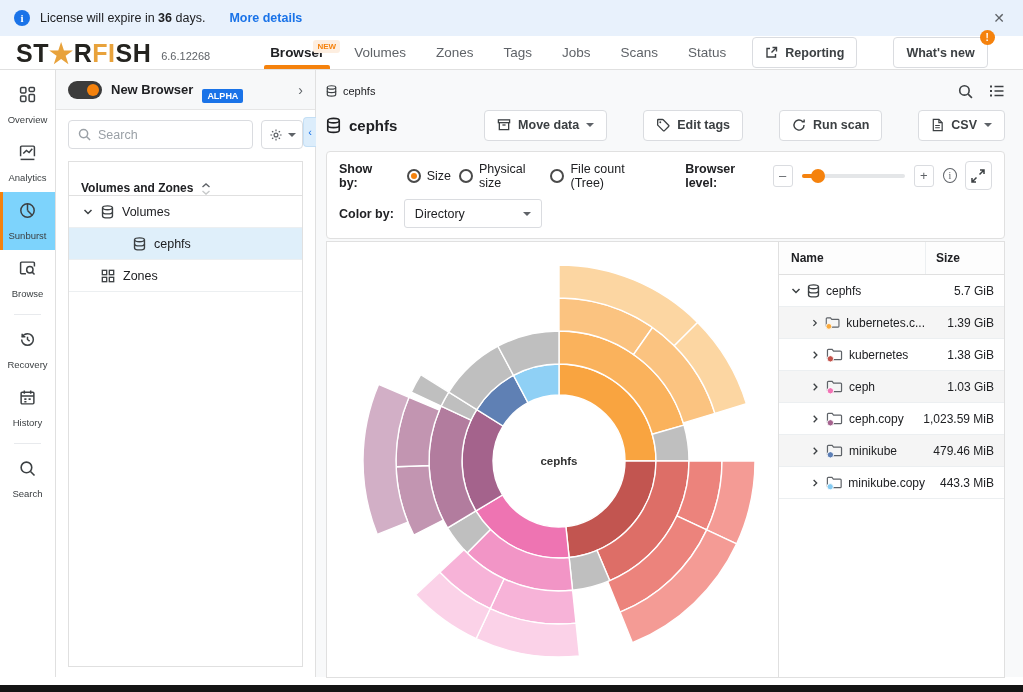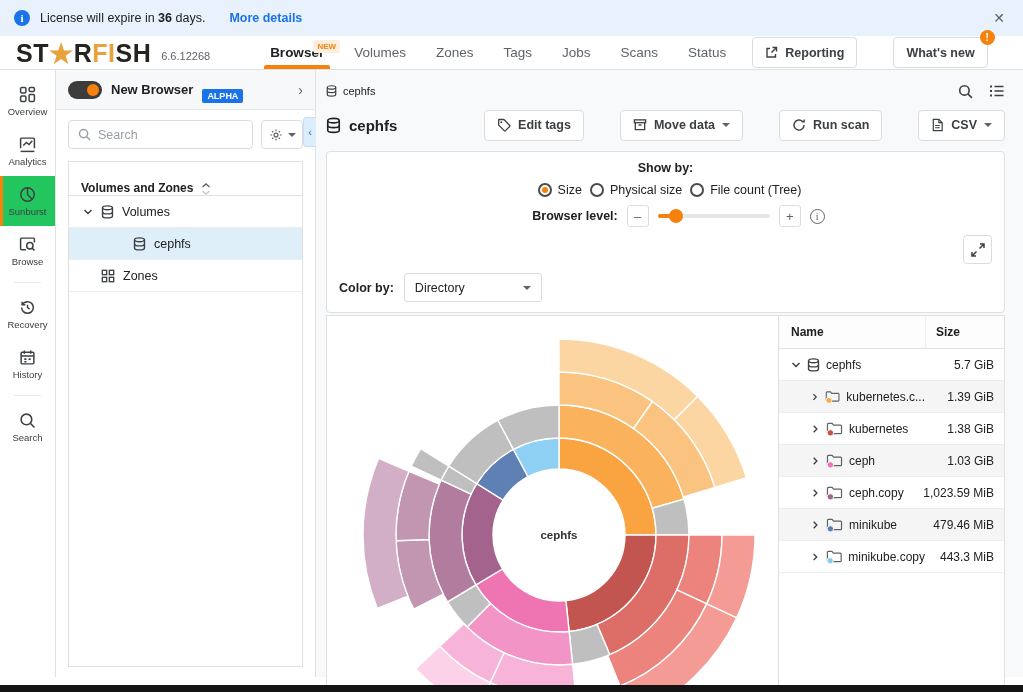--- a/index.html
+++ b/index.html
@@ -29,22 +29,22 @@
   .btn svg { flex:none; }
   .whats-new-wrap { position:relative; }
   .wn-badge { position:absolute; top:-7px; right:-7px; width:15px; height:15px; background:#f5820d; border-radius:50%; color:#fff; font-size:10px; font-weight:bold; display:flex; align-items:center; justify-content:center; }
   .caret { width:0; height:0; border-left:4px solid transparent; border-right:4px solid transparent; border-top:4px solid #5f6368; display:inline-block; }
 
   
   .page-body { display:flex; height:607px; }
 
   
   .rail { width:56px; border-right:1px solid #e0e0e0; padding-top:6px; flex:none; }
-  .rail-item { display:flex; flex-direction:column; align-items:center; gap:3px; padding:10px 0 9px; color:#3c4043; font-size:9.5px; cursor:pointer; position:relative; }
-  .rail-item.active { background:#22c55e; }
+  .rail-item { display:flex; flex-direction:column; align-items:center; gap:11px; padding:10px 0 9px; color:#3c4043; font-size:9.5px; cursor:pointer; position:relative; }
+  .rail-item.active { background:#7dd3fc; }
   .rail-item.active::before { content:""; position:absolute; left:0; top:0; bottom:0; width:3px; background:#f5820d; }
   .rail-div { height:1px; background:#e8eaed; margin:6px 14px; }
 
   
   .panel { width:260px; border-right:1px solid #e0e0e0; flex:none; position:relative; background:#fff; }
   .panel-top { height:40px; background:#f7f8f9; border-bottom:1px solid #e6e6e6; display:flex; align-items:center; gap:9px; padding:0 12px; }
   .toggle { width:34px; height:18px; background:#3c3c3c; border-radius:9px; position:relative; cursor:pointer; flex:none; }
   .toggle .knob { position:absolute; right:3px; top:3px; width:12px; height:12px; background:#f5820d; border-radius:50%; }
   .panel-top .nb { font-size:13px; font-weight:bold; }
   .alpha { background:#1a73e8; color:#fff; font-size:9px; font-weight:bold; padding:2px 5px; border-radius:2px;margin-top:12px; }
@@ -61,21 +61,21 @@
   .tree-row.sel { background:#dfeffa; }
 
   
   .main { flex:1; background:#f8f9fa; padding:9px 18px 0 10px; position:relative; }
   .crumb-row { display:flex; align-items:center; gap:6px; height:24px; font-size:11px; color:#202124; }
   .crumb-icons { margin-left:auto; display:flex; gap:16px; align-items:center; }
   .title-row { display:flex; align-items:center; gap:8px; height:40px; margin-top:2px; }
   .title-row .ttl { font-size:15px; font-weight:bold; }
   .title-btns { margin-left:auto; display:flex; gap:10px; }
   .controls-card { background:#fff; border:1px solid #e0e0e0; border-radius:4px; margin-top:6px; padding:9px 12px 10px; }
-  .ctrl-row1 { display:flex; align-items:center; gap:8px; font-size:12.5px;flex-direction:column; }
+  .ctrl-row1 { display:flex; align-items:center; gap:8px; font-size:12.5px; }
   .lbl-b { font-weight:bold; }
   .radio { display:flex; align-items:center; gap:6px; margin-left:8px; cursor:pointer; }
   .radio .rdot { width:14px; height:14px; border:2px solid #4a4a4a; border-radius:50%; position:relative; flex:none; }
   .radio.on .rdot::after { content:""; position:absolute; inset:2px; background:#f5820d; border-radius:50%; }
   .detail-wrap { display:flex; align-items:center; gap:9px; margin-left:26px; }
   .sq-btn { width:22px; height:22px; border:1px solid #dadce0; border-radius:3px; background:#fff; color:#5f6368; font-size:13px; display:flex; align-items:center; justify-content:center; cursor:pointer; }
   .slider { width:112px; height:4px; background:#e4e6e8; border-radius:2px; position:relative; cursor:pointer; }
   .slider .fill { position:absolute; left:0; top:0; bottom:0; background:#f5820d; border-radius:2px; }
   .slider .thumb { position:absolute; top:50%; transform:translate(-50%,-50%); width:14px; height:14px; background:#f5820d; border-radius:50%; }
   .info-o { width:15px; height:15px; border:1.4px solid #5f6368; border-radius:50%; color:#5f6368; font-size:10px; display:flex; align-items:center; justify-content:center; font-family:"Liberation Serif",serif; cursor:pointer; }
@@ -301,33 +301,33 @@
     <div class="title-row">
       <svg class="ic" width="15" height="17" viewBox="0 0 12 13" fill="none" stroke="#202124" stroke-width="1.3">
           <ellipse cx="6" cy="2.6" rx="4.6" ry="1.8"></ellipse>
           <path d="M1.4 2.6v7.6c0 1 2 1.8 4.6 1.8s4.6-.8 4.6-1.8V2.6"></path>
           <path d="M1.4 6.4c0 1 2 1.8 4.6 1.8s4.6-.8 4.6-1.8"></path>
         </svg>
       <span class="ttl">cephfs</span>
       <span class="title-btns" id="action-buttons">
           <button class="btn">
             <svg class="ic" width="14" height="14" viewBox="0 0 15 15" fill="none" stroke="#3c4043" stroke-width="1.4">
-              <path d="M1.8 6.8V2.2a.6.6 0 01.6-.6h4.6a1 1 0 01.7.3l5.8 5.8a1 1 0 010 1.4l-4.4 4.4a1 1 0 01-1.4 0L1.9 7.7a1 1 0 01-.1-.9z"></path>
-              <circle cx="4.6" cy="4.6" r="1" fill="#3c4043" stroke="none"></circle>
-            </svg>
-            <span>Edit tags</span>
+              <rect x="1.5" y="2" width="12" height="3"></rect>
+              <path d="M2.5 5v7.5h10V5"></path>
+              <path d="M5.8 7.5h3.4"></path>
+            </svg>
+            <span>Move data</span>
+            <span class="caret"></span>
           </button>
           <button class="btn">
             <svg class="ic" width="14" height="14" viewBox="0 0 15 15" fill="none" stroke="#3c4043" stroke-width="1.4">
-              <rect x="1.5" y="2" width="12" height="3"></rect>
-              <path d="M2.5 5v7.5h10V5"></path>
-              <path d="M5.8 7.5h3.4"></path>
-            </svg>
-            <span>Move data</span>
-            <span class="caret"></span>
+              <path d="M1.8 6.8V2.2a.6.6 0 01.6-.6h4.6a1 1 0 01.7.3l5.8 5.8a1 1 0 010 1.4l-4.4 4.4a1 1 0 01-1.4 0L1.9 7.7a1 1 0 01-.1-.9z"></path>
+              <circle cx="4.6" cy="4.6" r="1" fill="#3c4043" stroke="none"></circle>
+            </svg>
+            <span>Edit tags</span>
           </button>
           <button class="btn">
             <svg class="ic" width="14" height="14" viewBox="0 0 15 15" fill="none" stroke="#3c4043" stroke-width="1.5">
               <path d="M12.9 7.5a5.4 5.4 0 11-1.6-3.8"></path>
               <path d="M13 1.5v2.5h-2.5" fill="none"></path>
             </svg>
             <span>Run scan</span>
           </button>
           <button class="btn">
             <svg class="ic" width="13" height="14" viewBox="0 0 13 15" fill="none" stroke="#3c4043" stroke-width="1.3">

